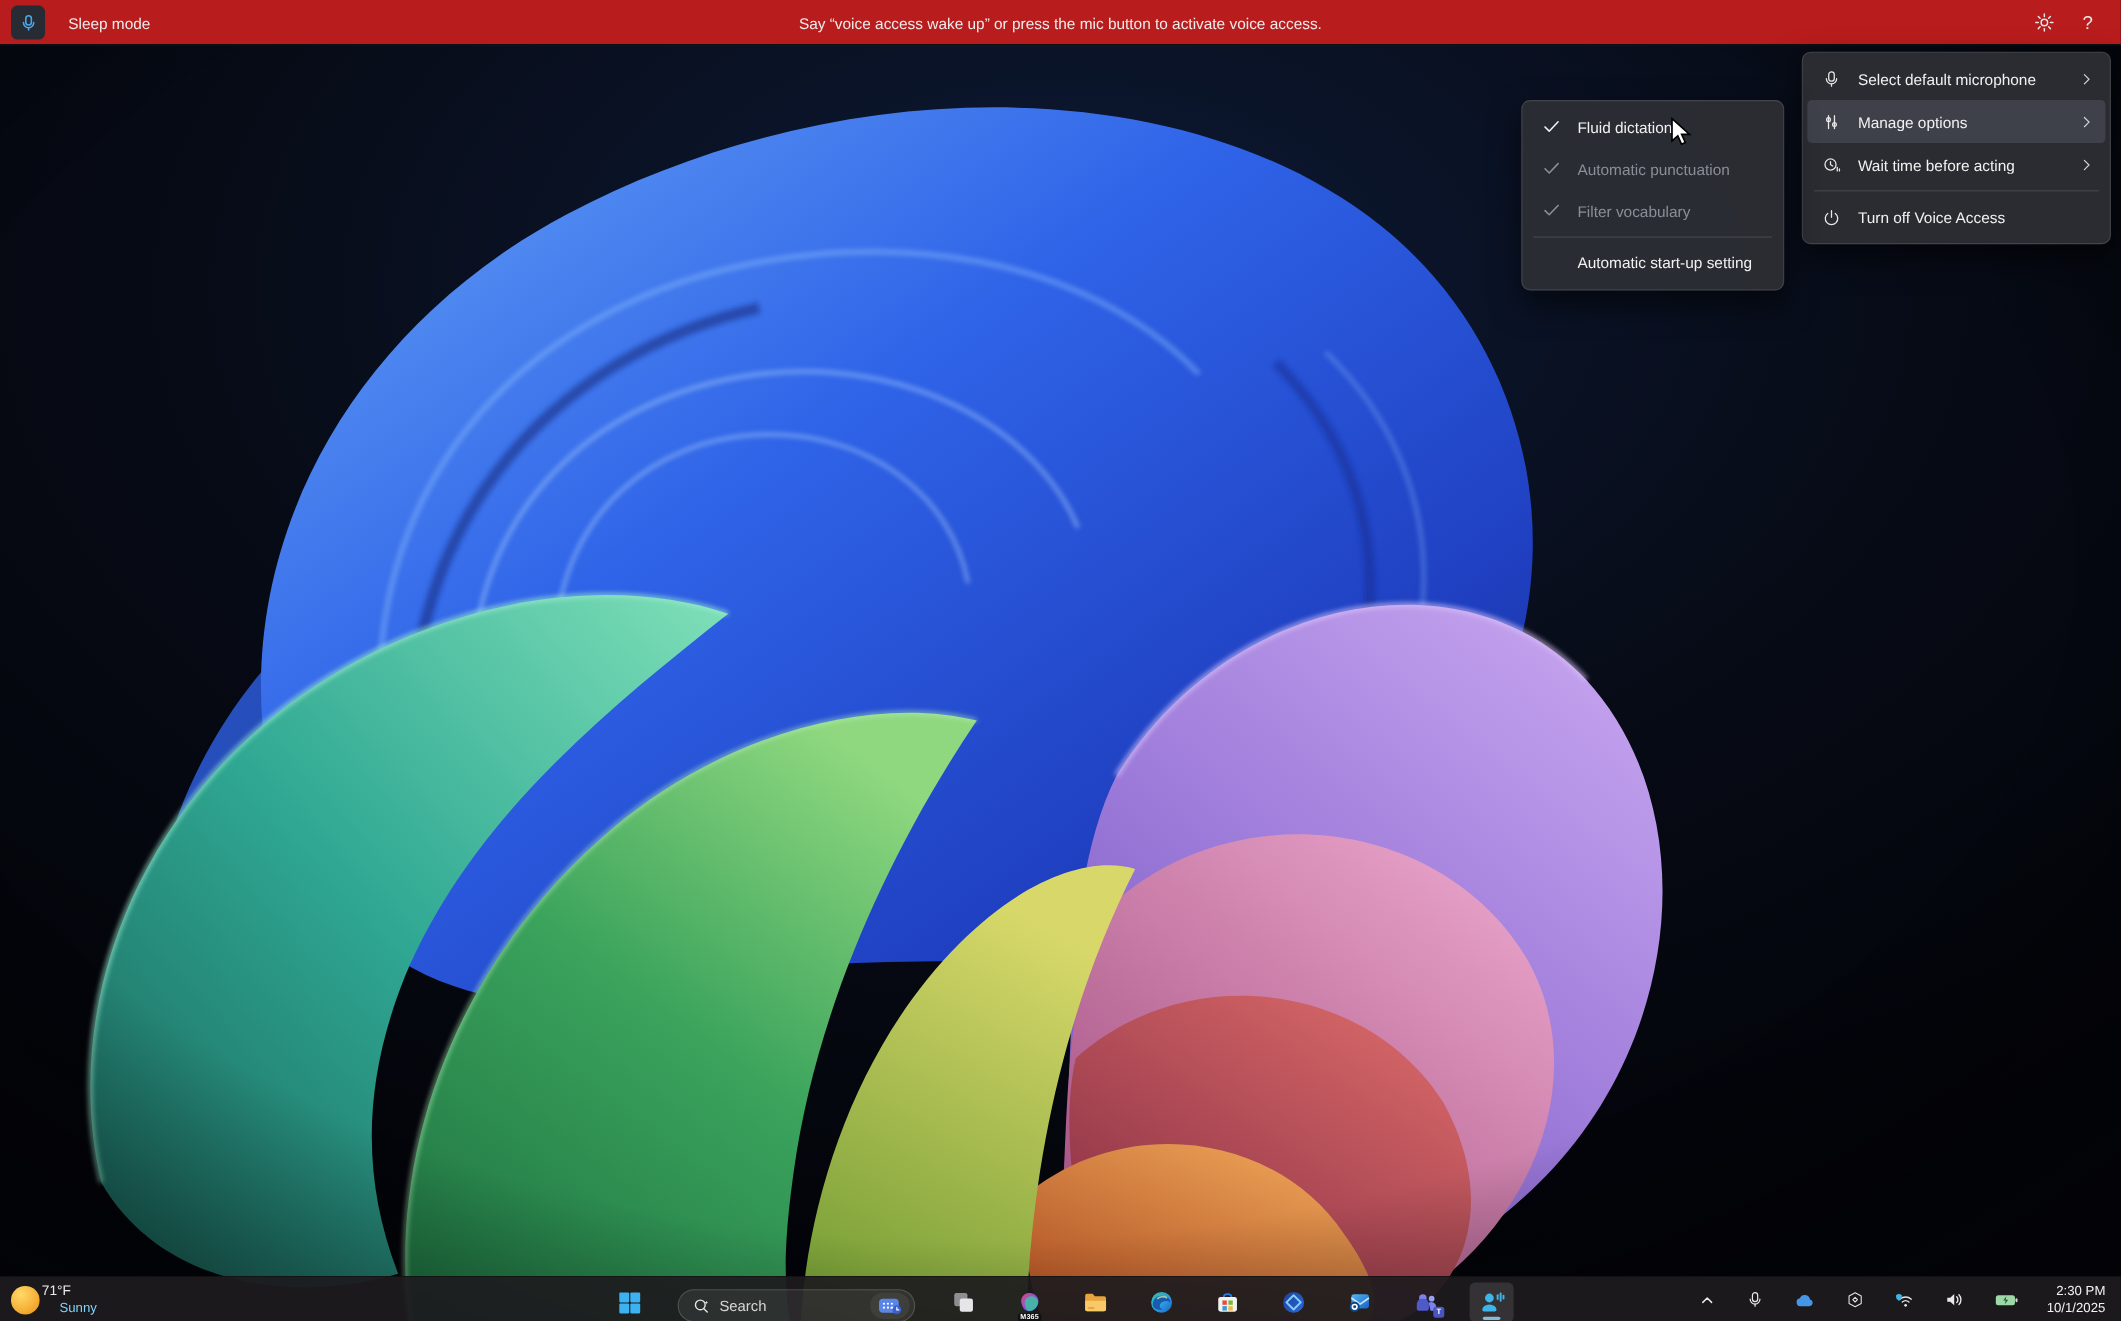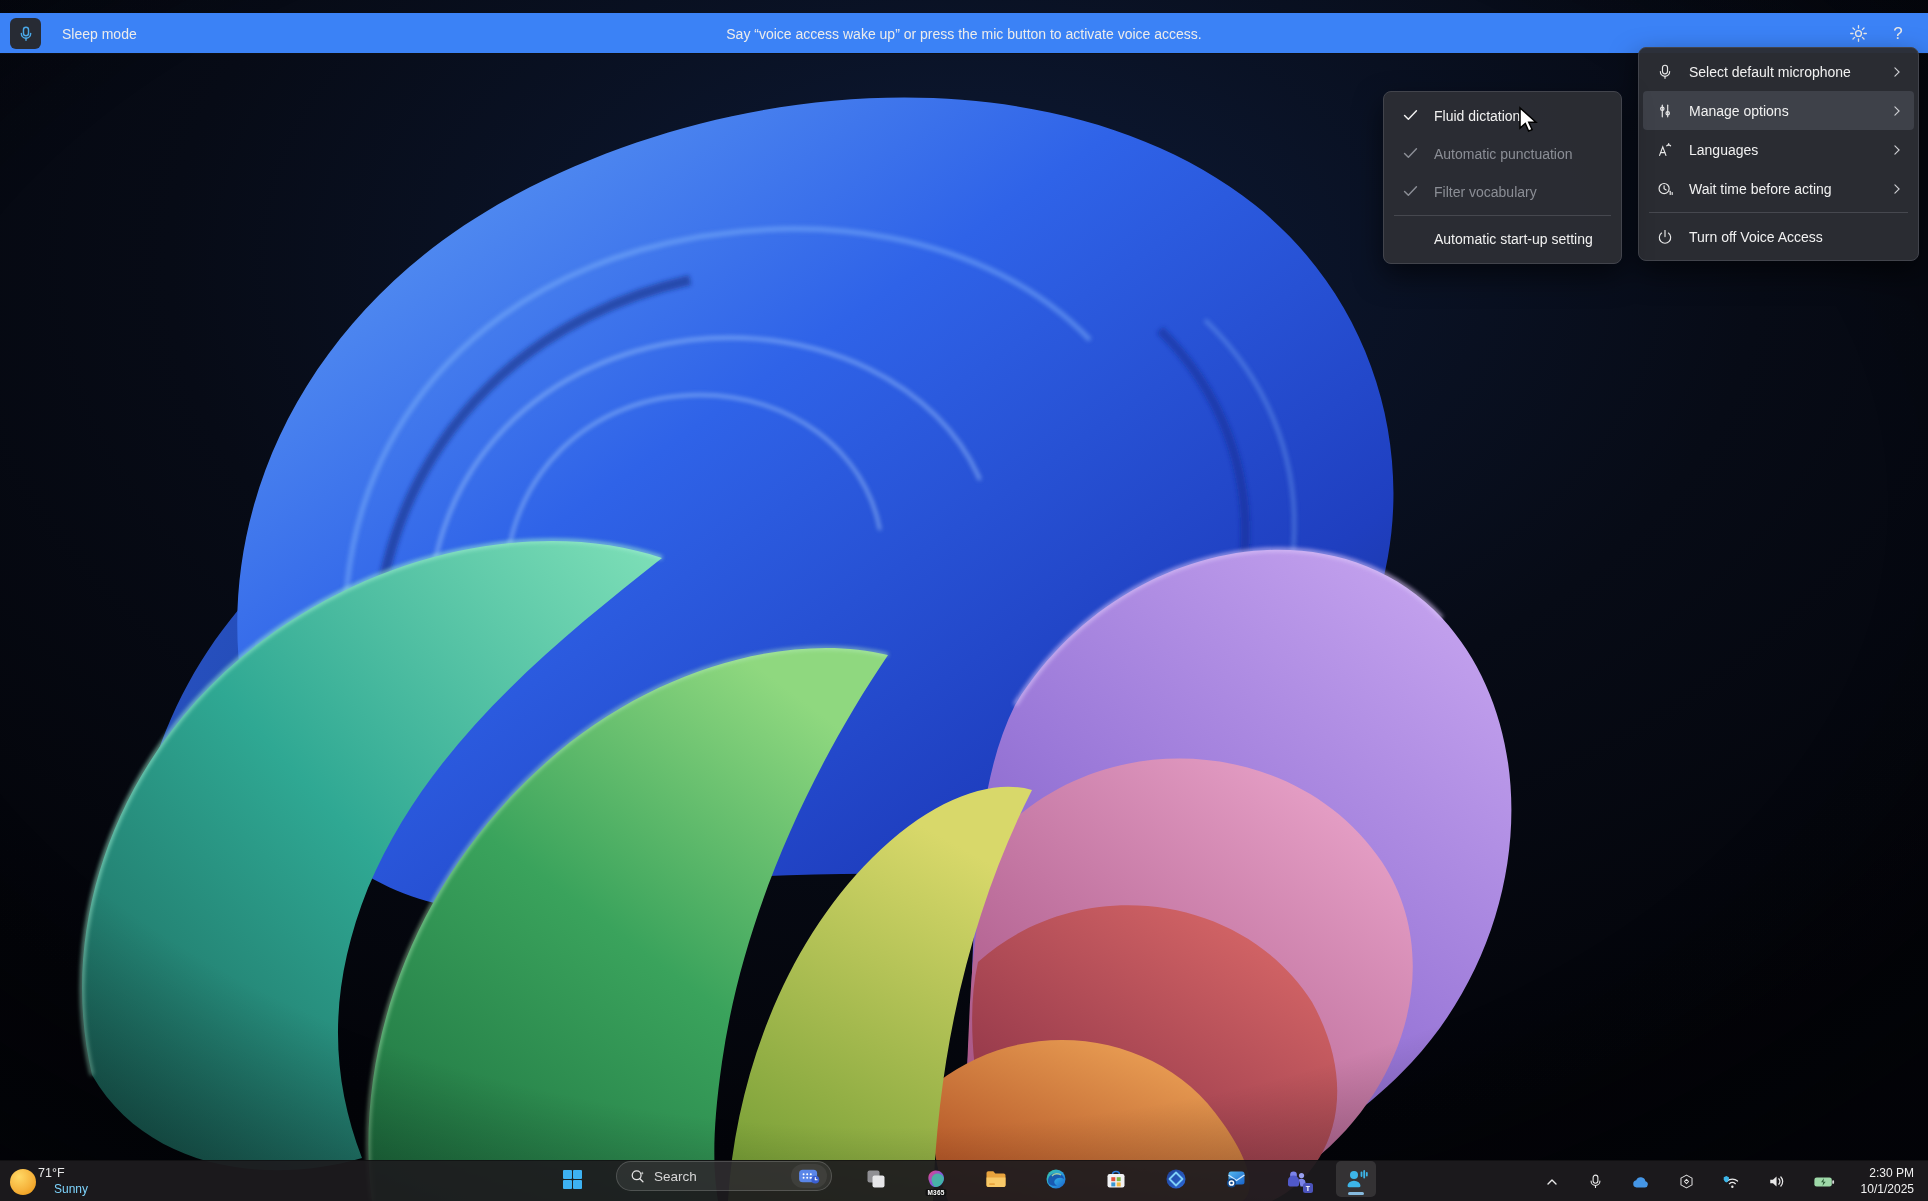--- a/index.html
+++ b/index.html
@@ -4,22 +4,22 @@
 <style>
   * { margin:0; padding:0; box-sizing:border-box; }
   html,body { width:1928px; height:1201px; overflow:hidden; background:#04060b;
     font-family:"Liberation Sans", sans-serif; }
   .stage { position:relative; width:1928px; height:1201px; }
 
   
   .wall { position:absolute; inset:0; }
 
   
-  .vabar { position:absolute; left:0; top:13px; width:1928px; height:41px;
-    background:#3b82f6; display:flex; align-items:center; z-index:30;
+  .vabar { position:absolute; left:0; top:0; width:1928px; height:41px;
+    background:#b91c1c; display:flex; align-items:center; z-index:30;
     border-bottom:1px solid #0d0f14; }
   .mic-btn { position:absolute; left:10px; top:5px; width:31px; height:31px;
     border-radius:6px; background:#272b34; display:flex; align-items:center; justify-content:center; }
   .mode-label { position:absolute; left:62px; top:0; height:41px; display:flex; align-items:center;
     color:#ececec; font-size:14px; }
   .va-msg { position:absolute; left:0; right:0; top:0; height:41px; display:flex;
     align-items:center; justify-content:center; color:#ececec; font-size:14px; pointer-events:none; }
   .va-right { position:absolute; right:14px; top:0; height:41px; display:flex; align-items:center; gap:8px; }
   .va-iconbtn { width:32px; height:32px; border-radius:5px; display:flex; align-items:center; justify-content:center;
     color:#e8e8e8; font-size:17px; }
@@ -45,21 +45,21 @@
   .taskbar { position:absolute; left:0; bottom:0; width:1928px; height:41px;
     background:rgba(29,27,30,0.92); z-index:30; border-top:1px solid rgba(0,0,0,0.35); }
   .weather { position:absolute; left:10px; top:0; height:41px; display:flex; align-items:center; gap:2px; }
   .sun { width:26px; height:26px; border-radius:50%;
     background:radial-gradient(circle at 35% 30%, #ffd966 0%, #f6b33c 55%, #e8920c 100%); }
   .wtxt { display:flex; flex-direction:column; line-height:1.25; }
   .wtemp { font-size:12.5px; color:#e8e8e8; }
   .wcond { font-size:12px; color:#7dd3fc;margin-left:16px; }
 
   .centerbar { position:absolute; left:50%; top:0; height:41px; transform:translateX(-50%);
-    display:flex; align-items:flex-start; gap:20px; }
+    display:flex; align-items:flex-end; gap:20px; }
   .tbtn { width:40px; height:36px; border-radius:5px; display:flex; align-items:center;
     justify-content:center; position:relative; }
   .tbtn.active { background:rgba(255,255,255,0.11); }
   .tbtn.active .underline { position:absolute; bottom:2px; left:50%; transform:translateX(-50%);
     width:16px; height:3px; border-radius:2px; background:#86bade; }
   .searchpill { width:216px; height:30px; border-radius:15px; background:rgba(255,255,255,0.07);
     border:1px solid rgba(255,255,255,0.17); display:flex; align-items:center; gap:8px;
     padding:0 4px 0 12px; margin:0 4px; }
   .searchpill input { background:transparent; border:0; outline:none; color:#dedede;
     font-size:13.5px; width:118px; font-family:"Liberation Sans", sans-serif; }
@@ -231,34 +231,20 @@
       </svg>
         </span>
     <span class="m-label">Manage options</span>
     <svg class="m-chev" viewBox="0 0 20 20" fill="none" stroke="#cfd0d4" stroke-width="1.6" stroke-linecap="round">
           <path d="M7,4 L13,10 L7,16"></path>
         </svg>
   </div>
   <div class="mrow">
     <span class="m-ic">
       <svg width="18" height="18" viewBox="0 0 20 20" fill="none" stroke="#e8e8e8" stroke-width="1.3" stroke-linecap="round">
-        <path d="M4,16 L7.5,6.5 L11,16"></path>
-            <line x1="5.2" y1="13" x2="9.8" y2="13"></line>
-        <path d="M12,5.3 C13,4.3 15,4.3 16.2,5.3"></path>
-            <line x1="14" y1="2.8" x2="14" y2="4.4"></line>
-      </svg>
-        </span>
-    <span class="m-label">Languages</span>
-    <svg class="m-chev" viewBox="0 0 20 20" fill="none" stroke="#cfd0d4" stroke-width="1.6" stroke-linecap="round">
-          <path d="M7,4 L13,10 L7,16"></path>
-        </svg>
-  </div>
-  <div class="mrow">
-    <span class="m-ic">
-      <svg width="18" height="18" viewBox="0 0 20 20" fill="none" stroke="#e8e8e8" stroke-width="1.3" stroke-linecap="round">
         <circle cx="9" cy="9.5" r="5.6"></circle>
             <path d="M9,6.5 V9.7 L11.3,11"></path>
         <line x1="15.8" y1="12.5" x2="15.8" y2="16"></line>
             <line x1="18" y1="14" x2="18" y2="16"></line>
       </svg>
         </span>
     <span class="m-label">Wait time before acting</span>
     <svg class="m-chev" viewBox="0 0 20 20" fill="none" stroke="#cfd0d4" stroke-width="1.6" stroke-linecap="round">
           <path d="M7,4 L13,10 L7,16"></path>
         </svg>

